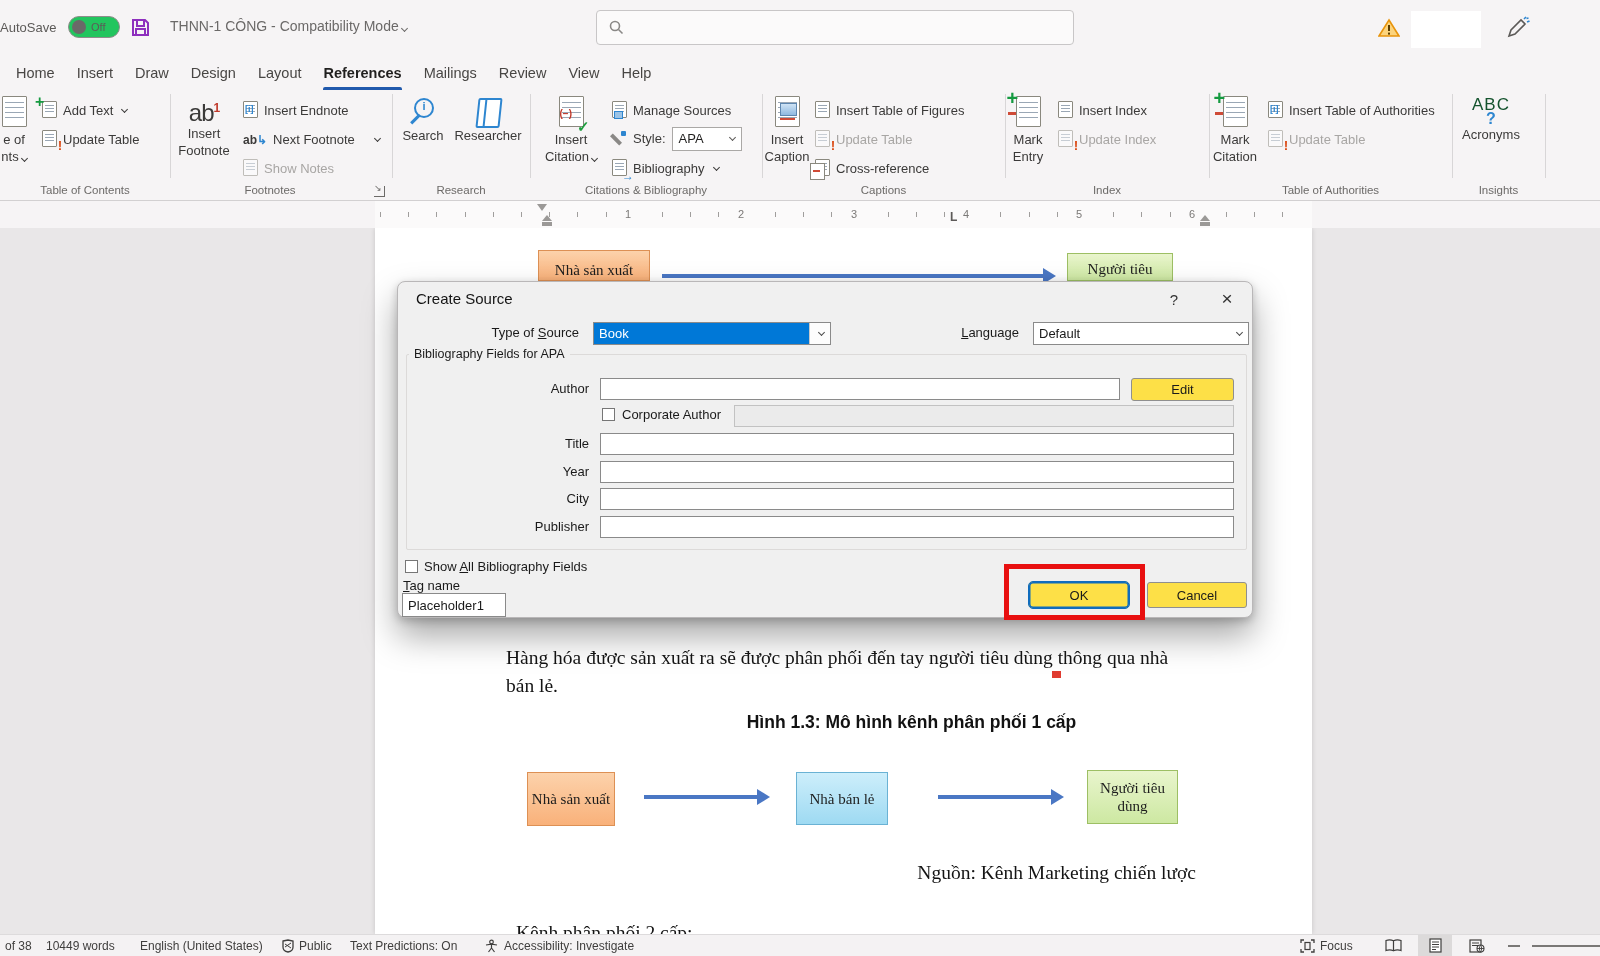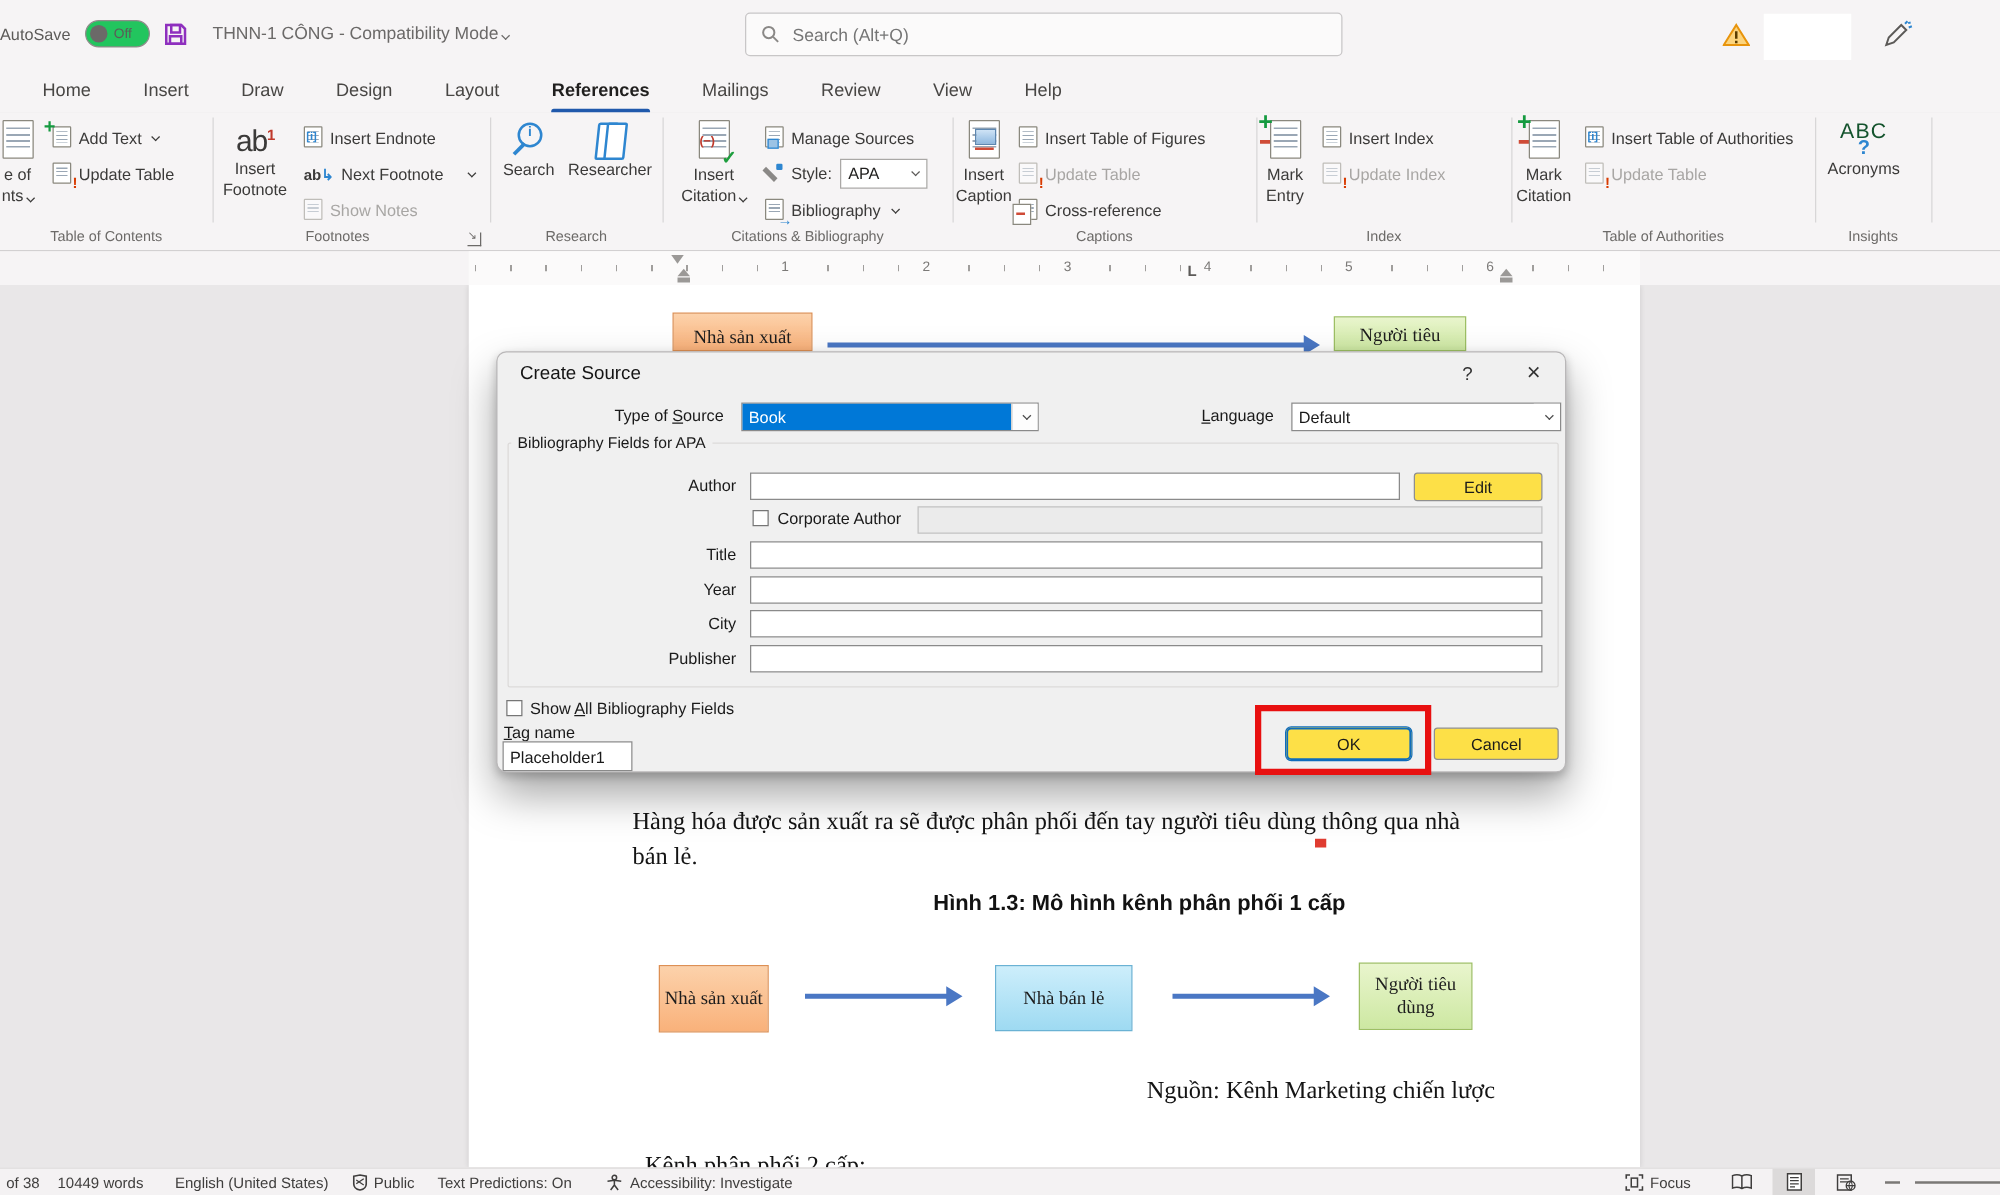--- a/index.html
+++ b/index.html
@@ -13,21 +13,21 @@
   .toggle{position:absolute;left:68px;top:16px;width:52px;height:22px;border:1px solid #8f8d8b;border-radius:11px;background:#22c55e;display:flex;align-items:center}
   .toggle .knob{width:14px;height:14px;border-radius:50%;background:#6b6968;margin-left:3px}
   .toggle .tg-label{font-size:11px;color:#5c5a58;margin-left:5px}
   .doc-title{position:absolute;left:170px;top:18px;font-size:14px;color:#6b6968;white-space:nowrap}
   .search-box{position:absolute;left:596px;top:10px;width:478px;height:35px;background:#fbfafa;border:1px solid #c8c6c7;border-radius:4px;display:flex;align-items:center;padding:0 12px;gap:10px}
   .search-box input{border:none;outline:none;background:transparent;font-size:14px;color:#6b6968;width:100%;font-family:inherit}
   .blank-box{position:absolute;left:1411px;top:11px;width:70px;height:37px;background:#ffffff}
 
   
   .tabsrow{position:absolute;left:0;top:56px;width:1600px;height:34px;background:#f6f4f5}
-  .tabs{display:flex;gap:38px;padding-left:32px;height:100%;align-items:center}
+  .tabs{display:flex;gap:18px;padding-left:14px;height:100%;align-items:center}
   .tab{position:relative;font-size:14.5px;color:#484644;height:100%;display:flex;align-items:center;padding:0 2px;white-space:nowrap}
   .tab.active{color:#201f1e;font-weight:700}
   .tab.active::after{content:"";position:absolute;left:2px;right:2px;bottom:0;height:3px;background:#2059ac;border-radius:2px 2px 0 0}
   .comments-btn{position:absolute;left:1498px;top:60px;width:130px;height:28px;background:#fff;border:1px solid #d3d1d2;border-radius:4px;display:flex;align-items:center;gap:7px;padding:0 10px;font-size:14px;font-weight:700;color:#2f2e2d}
 
   
   .ribbon{position:absolute;left:0;top:90px;width:1600px;height:111px;background:#f6f4f5;border-bottom:1px solid #d2d0d1}
   .vdiv{position:absolute;top:4px;height:84px;width:1px;background:#d8d6d7}
   .rbtn{position:absolute;height:23px;display:flex;align-items:center;gap:6px;font-size:13px;color:#3b3a39;white-space:nowrap;cursor:default}
   .rbtn.dis{color:#a8a6a4}
@@ -144,21 +144,20 @@
   <div class="doc-title">
     <span>THNN-1 CÔNG  -  Compatibility Mode</span><span class="chev"></span>
   </div>
   <div class="search-box">
     <span>
       <svg width="15" height="15" viewBox="0 0 15 15">
           <circle cx="6" cy="6" r="4.5" fill="none" stroke="#8a8886" stroke-width="1.6"></circle>
           <line x1="9.5" y1="9.5" x2="13.5" y2="13.5" stroke="#8a8886" stroke-width="1.6"></line>
         </svg>
     </span>
-    <input placeholder="Search (Alt+Q)" style="">
   </div>
   <span class="abs" style="left:1378px;top:18px">
     <svg width="22" height="20" viewBox="0 0 22 20">
         <path d="M11 2 L21 18 H1 Z" fill="#fcd47d" stroke="#e8940c" stroke-width="1.6"></path>
         <rect x="10" y="7" width="2" height="6" fill="#5a3c00"></rect>
         <rect x="10" y="14.6" width="2" height="2" fill="#5a3c00"></rect>
       </svg>
   </span>
   <div class="blank-box"></div>
   <span class="abs" style="left:1505px;top:16px">
@@ -369,21 +368,21 @@
   <div class="doc-serif abs" style="left:506px;top:419px">Hàng hóa được sản xuất ra sẽ được phân phối đến tay người tiêu dùng thông qua nhà</div>
   <div class="doc-serif abs" style="left:506px;top:447px">bán lẻ.</div>
   <span class="red-dot" style="left:1052px;top:443px"></span>
 
   <div class="abs" style="left:375px;top:484px;width:1073px;text-align:center;font-size:17.5px;font-weight:700;color:#121212">Hình 1.3: Mô hình kênh phân phối 1 cấp</div>
 
   <div class="fbox orange" style="left:527px;top:544px;width:88px;height:54px">
     <span>Nhà sản xuất</span>
   </div>
   <div class="farrow" style="left:644px;top:567px;width:114px"></div>
-  <div class="fbox blue" style="left:796px;top:544px;width:110px;height:53px">
+  <div class="fbox blue" style="left:796px;top:544px;width:92px;height:53px">
     <span>Nhà bán lẻ</span>
   </div>
   <div class="farrow" style="left:938px;top:567px;width:114px"></div>
   <div class="fbox green" style="left:1087px;top:542px;width:91px;height:54px;padding:0 6px">
     <span>Người tiêu dùng</span>
   </div>
 
   <div class="doc-serif abs" style="left:600px;top:634px;width:596px;text-align:right">Nguồn: Kênh Marketing chiến lược</div>
   <div class="doc-serif abs" style="left:516px;top:694px">Kênh phân phối 2 cấp:</div>
 

